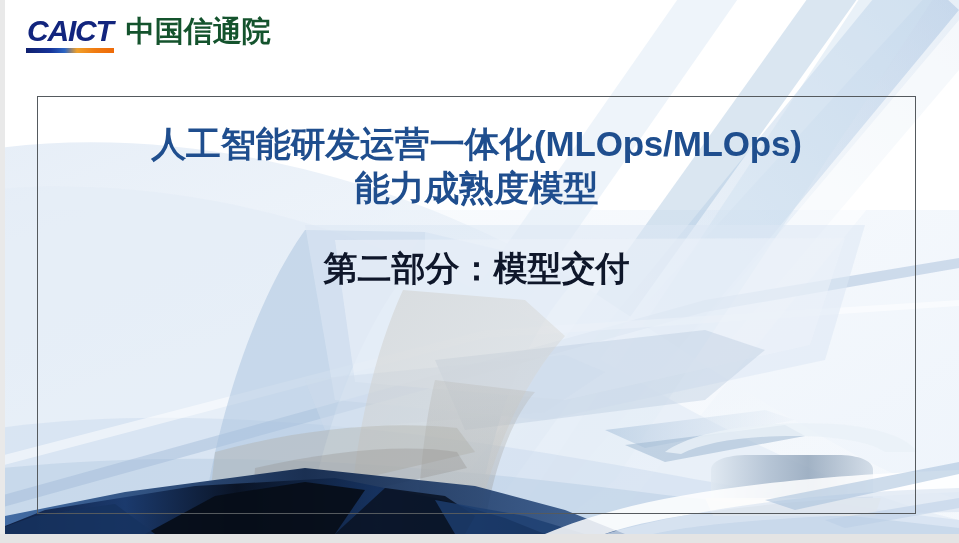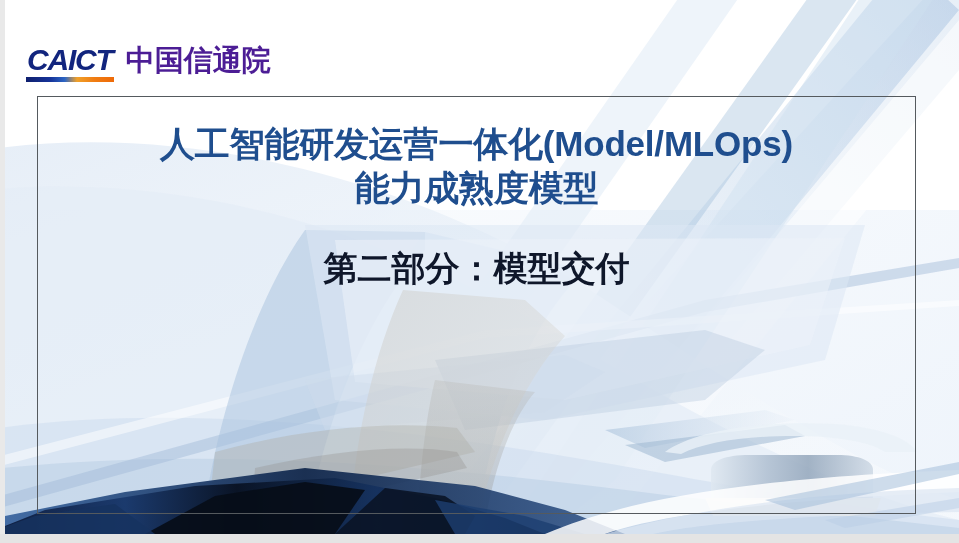--- a/index.html
+++ b/index.html
@@ -86,24 +86,23 @@
     height: 5px;
     background: linear-gradient(90deg,
       #0f1f6e 0%, #16349a 28%, #2d66c4 44%,
       #f0a02a 58%, #f07c12 78%, #ee6a08 100%);
   }
   .logo-cn {
     margin-left: 13px;
     font-family: "Liberation Sans", "DejaVu Sans", sans-serif;
     font-weight: bold;
     font-size: 29px;
-    color: #4c1d95;
+    color: #14532d;
     line-height: 30px;
     letter-spacing: 0px;
-    margin-top: 29px;
   }
 
   
   .frame {
     position: absolute;
     left: 37px; top: 96px;
     width: 879px; height: 418px;
     border: 1.5px solid #555a5e;
     box-sizing: border-box;
     z-index: 20;
@@ -250,21 +249,21 @@
         <path d="M540,534 C620,500 740,478 954,470 L954,492 C760,500 650,516 600,534 Z" fill="#ffffff" opacity="0.85"></path>
         <path d="M600,534 C700,506 820,492 954,488 L954,512 C820,514 700,522 648,534 Z" fill="#dbe6f2" opacity="0.7"></path>
         <path d="M760,500 L954,462 L954,474 L790,510 Z" fill="#9db9d8" opacity="0.5"></path>
         <path d="M820,520 L954,498 L954,508 L840,528 Z" fill="#b9cee5" opacity="0.5"></path>
       </svg>
     </div>
 
     <div class="frame" style="left:32px;"></div>
 
     <div class="text-block" style="left:32px;">
-      <div class="title">人工智能研发运营一体化(Model/MLOps)
+      <div class="title">人工智能研发运营一体化(MLOps/MLOps)
 能力成熟度模型</div>
       <div class="subtitle">第二部分：模型交付</div>
     </div>
 
   </div>
 
   <div class="logo">
     <span class="logo-mark">
       <span class="logo-caict">CAICT</span>
       <span class="logo-underline"></span>

